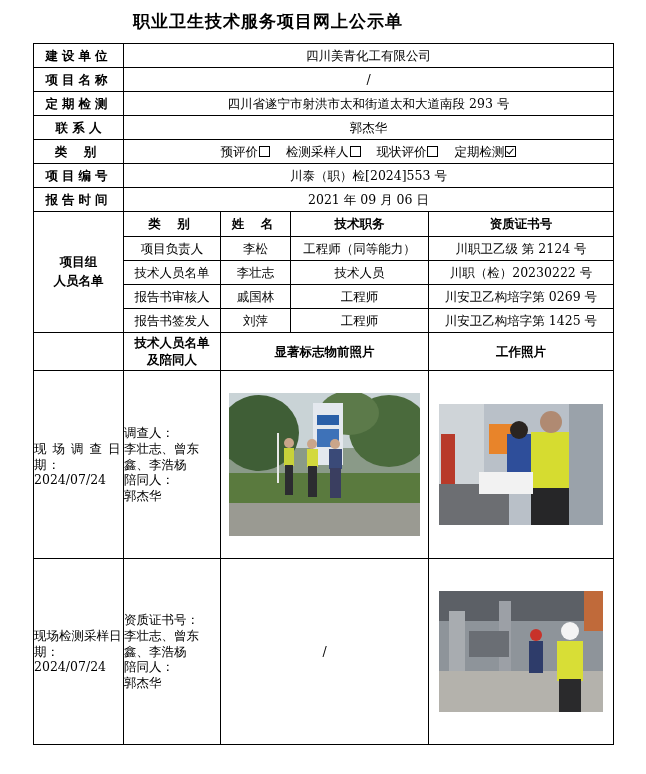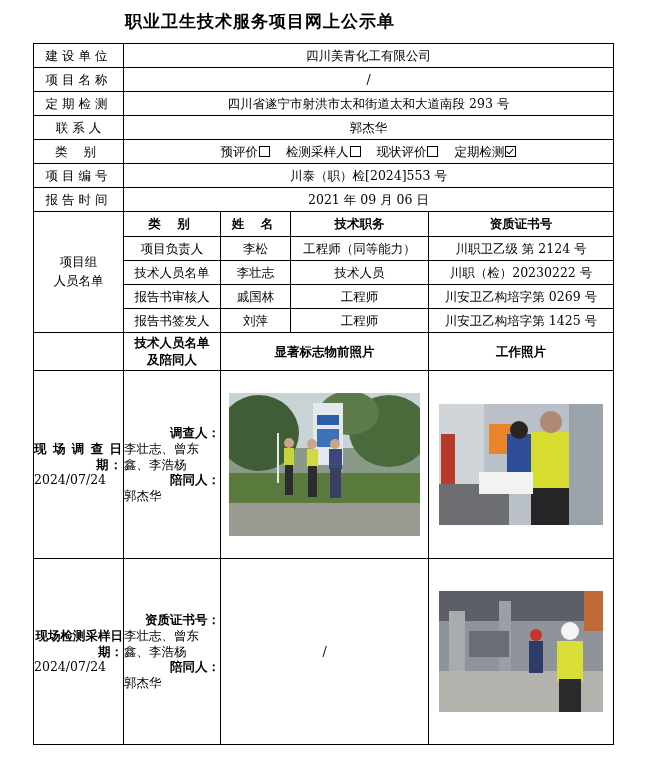--- a/index.html
+++ b/index.html
@@ -1,29 +1,29 @@
 <!DOCTYPE html>
 <html><head>
 <meta charset="utf-8">
 <style>
   html, body { margin:0; padding:0; background:#ffffff; }
   body { width:646px; height:774px; position:relative; overflow:hidden;
          font-family:"DejaVu Serif","Liberation Serif",serif; color:#000; }
-  .title { position:absolute; left:4px; top:10px; width:512px; text-align:center;
+  .title { position:absolute; left:12px; top:10px; width:512px; text-align:center;
            font-size:17px; font-weight:bold; letter-spacing:1px; }
   table.main { position:absolute; left:33px; top:43px; width:580px;
                border-collapse:collapse; table-layout:fixed; }
   table.main td { border:1px solid #000; padding:0; font-size:12.5px;
                   text-align:center; vertical-align:middle; line-height:1.25; }
-  .lbl { font-weight:normal; font-size:13px; }
+  .lbl { font-weight:bold; font-size:13px; }
   .sp2 { letter-spacing:4px; }
   .r24 td { height:23px; }
   .hdr { font-weight:bold; font-size:13px; }
   .leftcell { text-align:left !important; vertical-align:middle; font-size:12.5px; }
-  .b { font-weight:bold;text-align:right; }
+  .b { font-weight:normal; }
   .photo { display:block; margin:0 auto; position:relative; overflow:hidden; }
   .chk { display:inline-block; width:9px; height:9px; border:1px solid #000;
          vertical-align:-1px; margin-left:1px; position:relative; }
   .chk.on::after { content:""; position:absolute; left:2px; top:0px; width:3px; height:6px;
          border:solid #000; border-width:0 1.5px 1.5px 0; transform:rotate(40deg); }
   .opt { margin:4px 6px; }
 </style>
 </head>
 <body>
 

